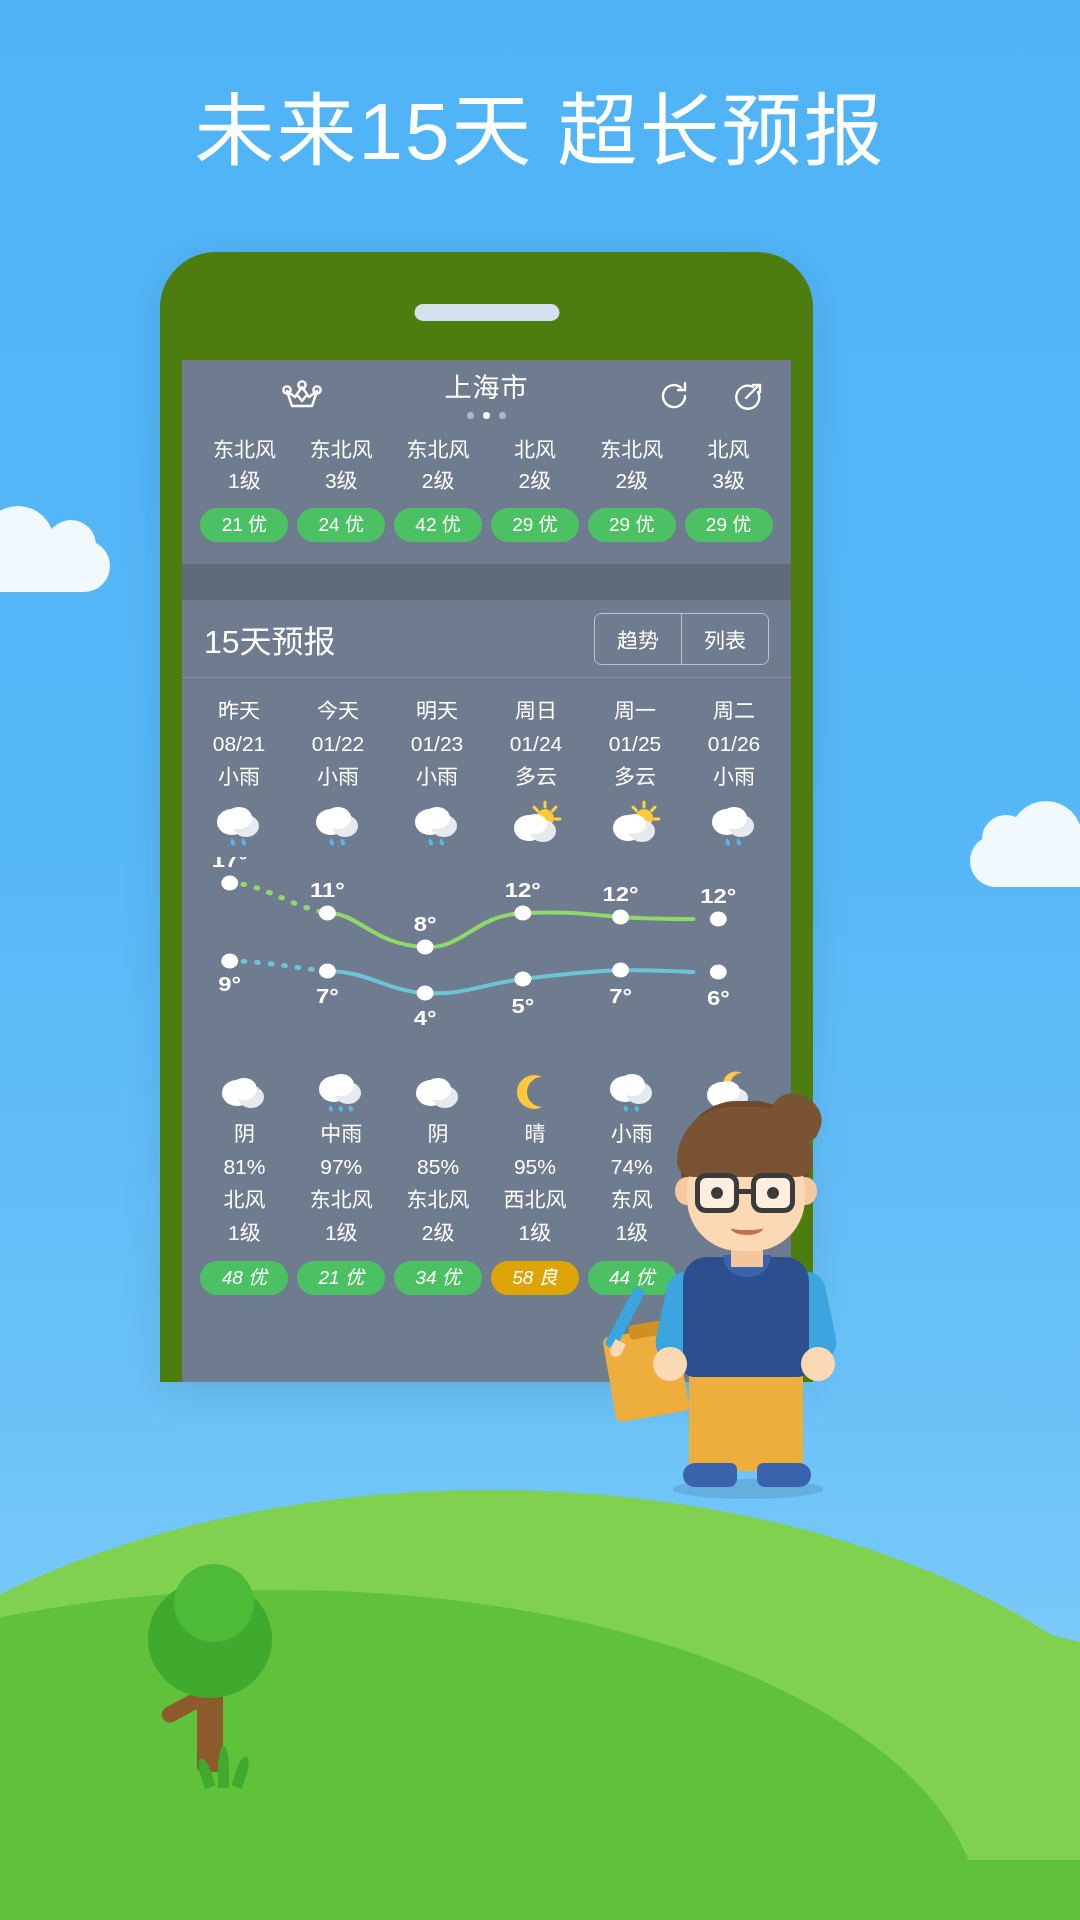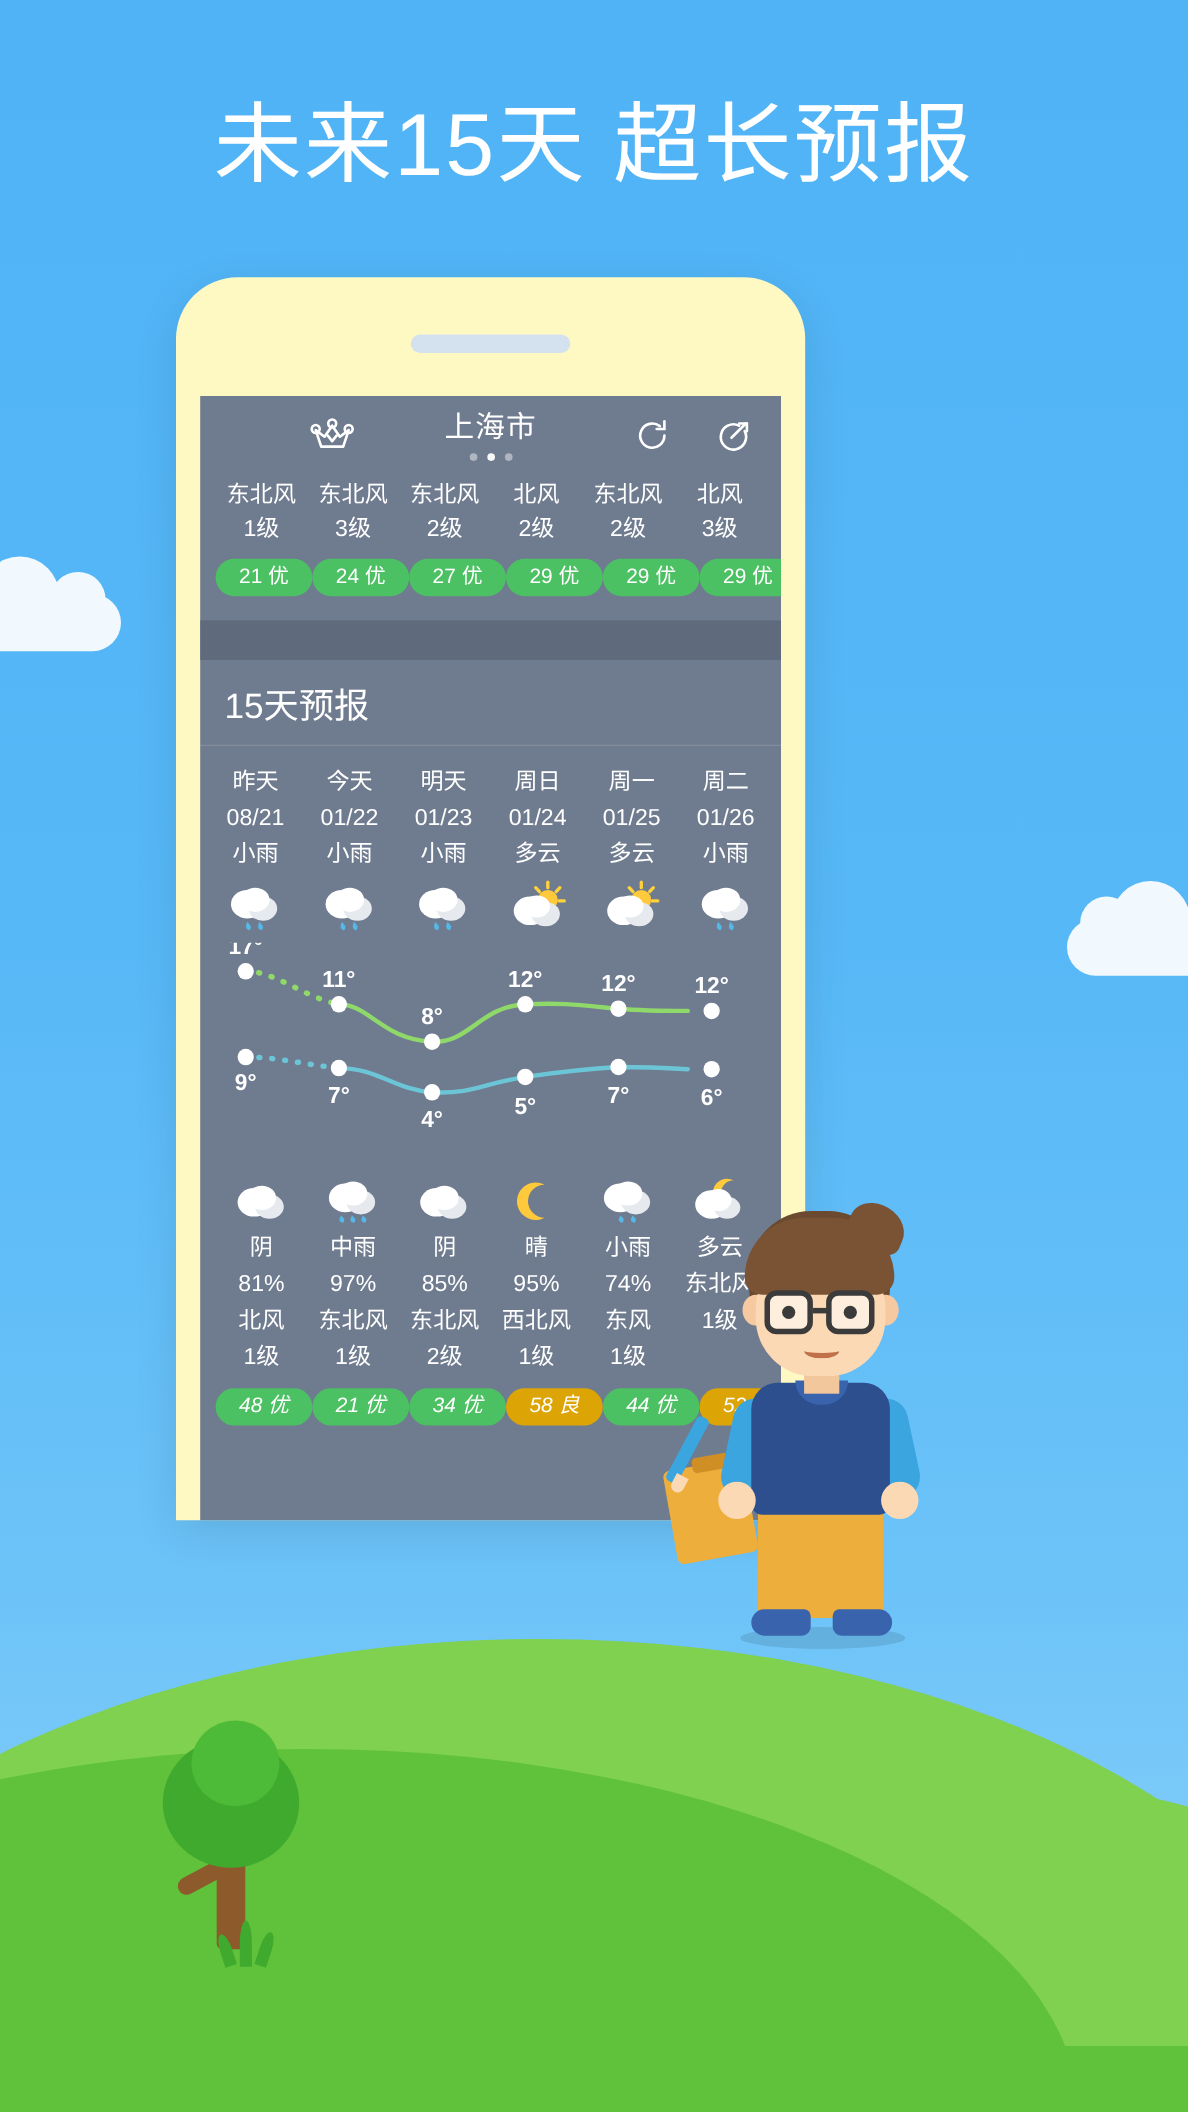--- a/index.html
+++ b/index.html
@@ -93,22 +93,22 @@
     font-size: 80px;
     letter-spacing: 2px;
     font-weight: 400;
     white-space: nowrap;
   }
 
   
   .phone {
     position: absolute;
     left: 160px; top: 252px;
-    width: 572px; height: 1130px;
-    background: #fef9c3;
+    width: 653px; height: 1130px;
+    background: #4d7c0f;
     border-radius: 56px 56px 0 0;
     box-shadow: 0 10px 40px rgba(0,0,0,.10);
     padding: 0;
   }
   .speaker {
     position: absolute; top: 52px; left: 50%; transform: translateX(-50%);
     width: 145px; height: 17px; border-radius: 10px;
     background: #d4e1ef;
   }
   .screen {
@@ -345,30 +345,34 @@
       </div>
       <div>
         <div class="wind-dir">北风</div>
         <div class="wind-lvl">3级</div>
       </div>
     </div>
 
     <div class="aqi-row-top">
       <div><span class="badge good">21 优</span></div>
       <div><span class="badge good">24 优</span></div>
-      <div><span class="badge good">27 优</span></div>
+      <div><span class="badge good">42 优</span></div>
       <div><span class="badge good">29 优</span></div>
       <div><span class="badge good">29 优</span></div>
       <div><span class="badge good">29 优</span></div>
     </div>
 
     <div class="divider-band"></div>
 
     <div class="forecast-head">
       <div class="forecast-title">15天预报</div>
+      <div class="seg">
+        <div>趋势</div>
+        <div>列表</div>
+      </div>
     </div>
 
     <div class="days-row">
       <div>
         <div class="day-name">昨天</div>
         <div class="day-date">08/21</div>
         <div class="day-cond">小雨</div>
         <div class="wicon">
           <svg width="62" height="50" viewBox="0 0 62 50">
             <ellipse cx="24" cy="24" rx="15" ry="13" fill="#ffffff"></ellipse>

